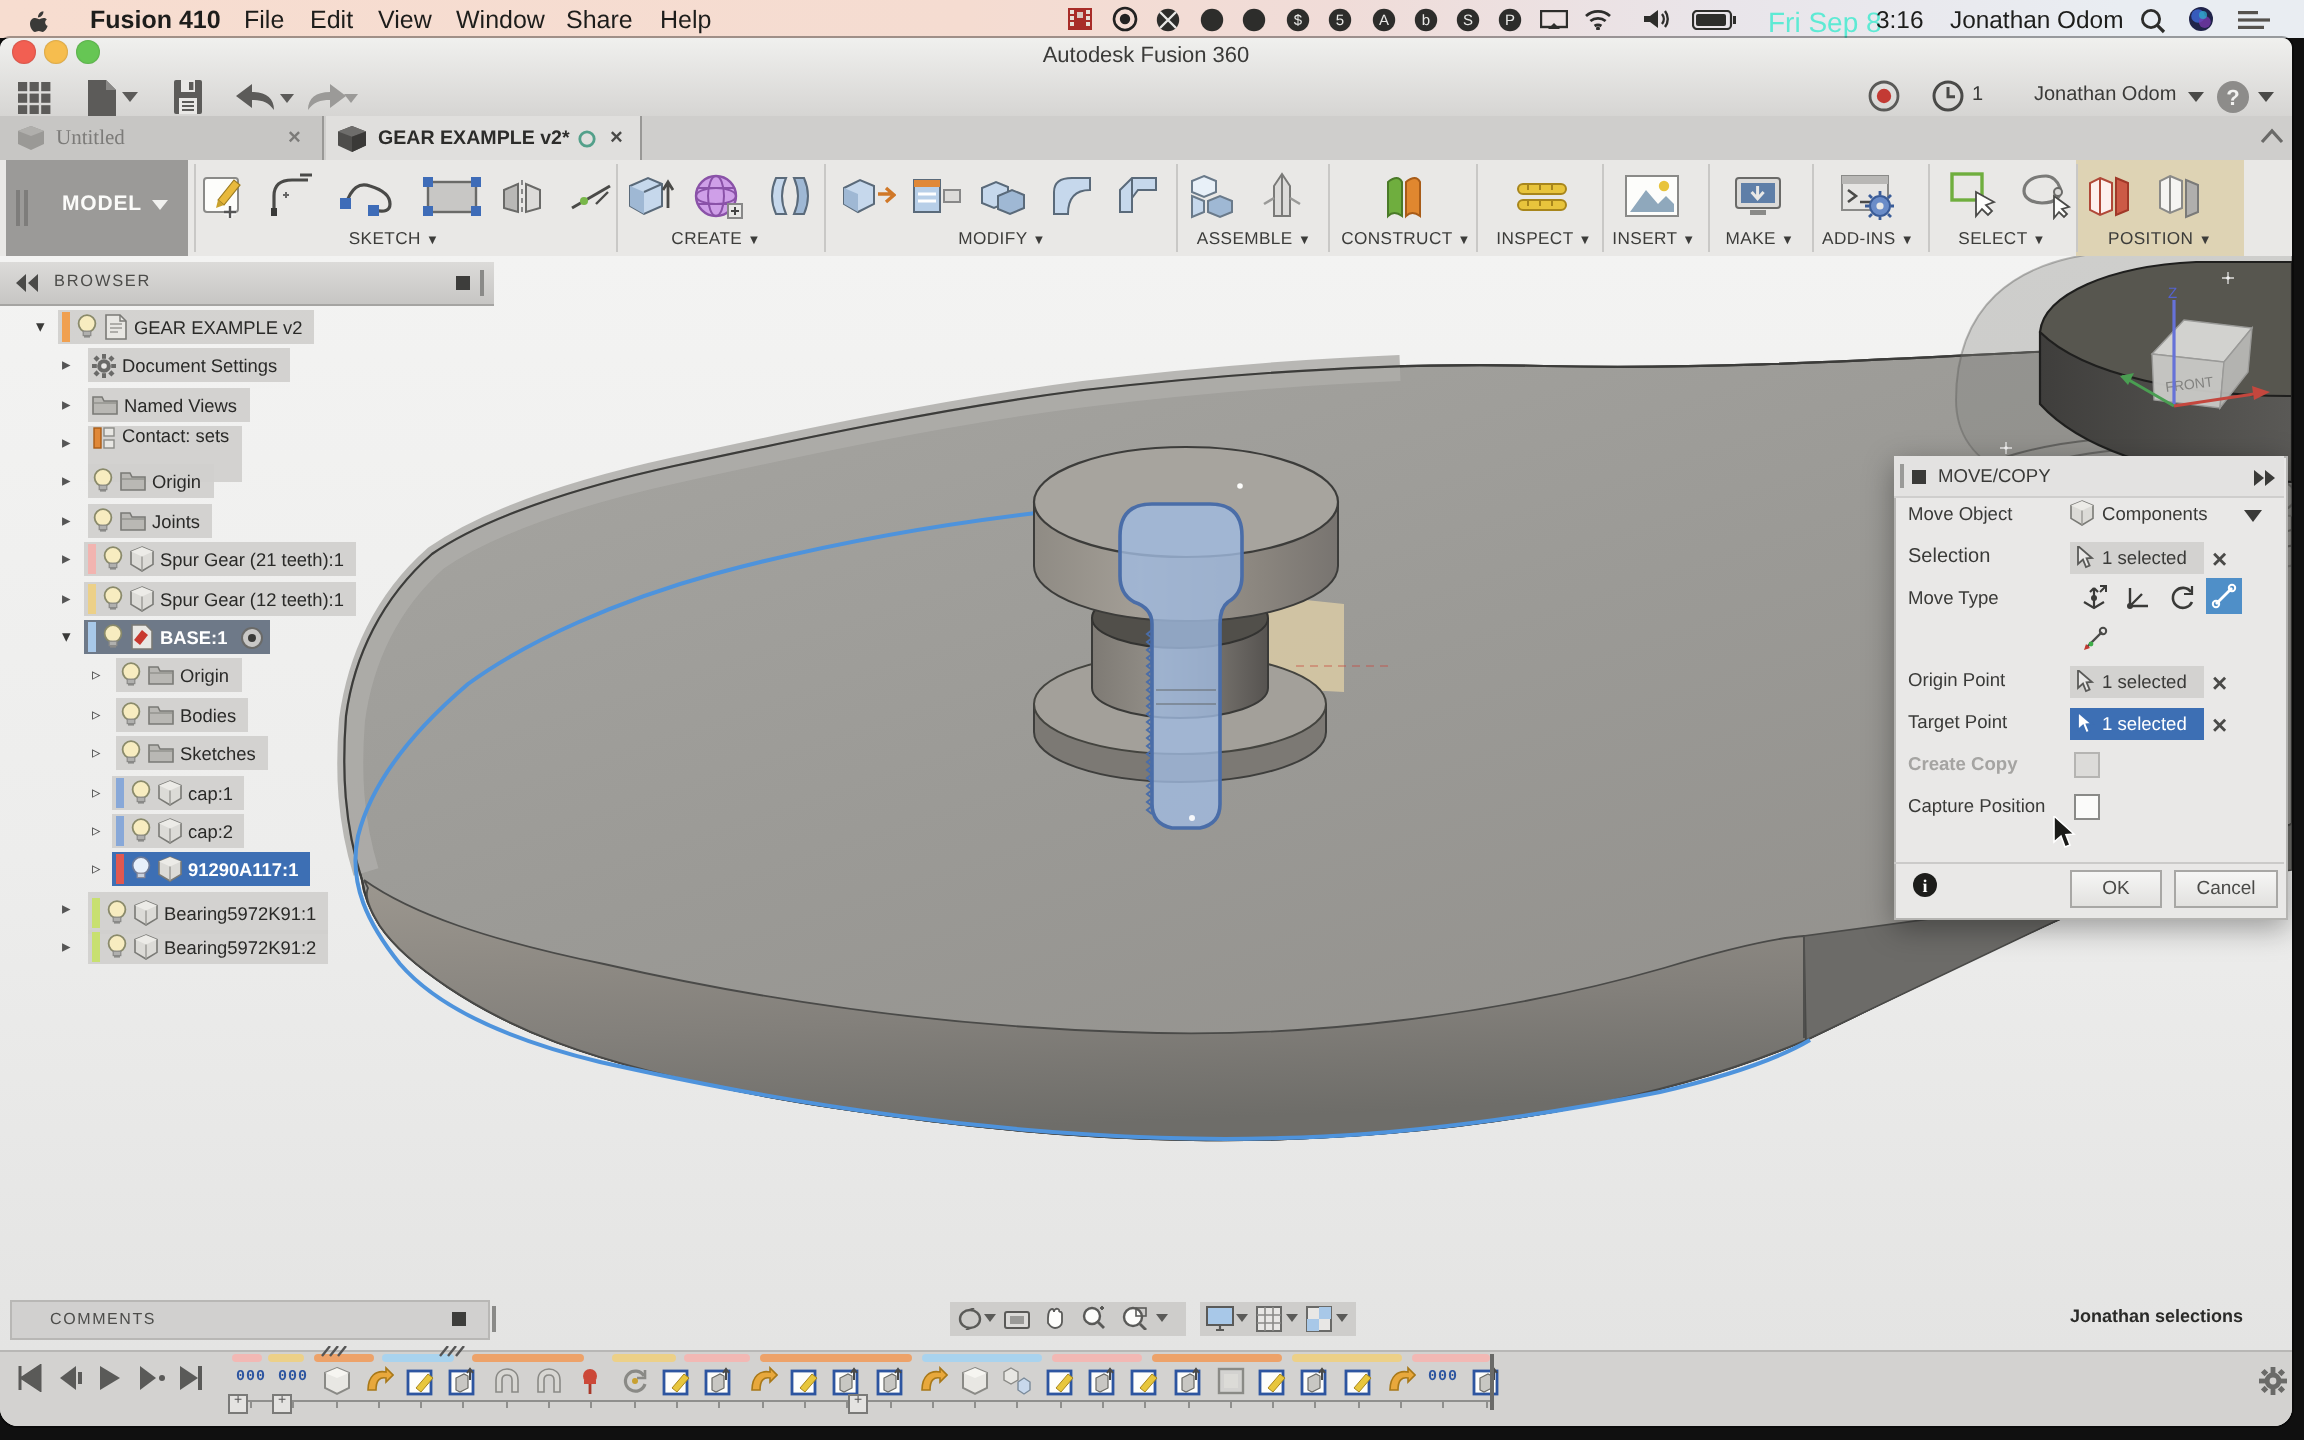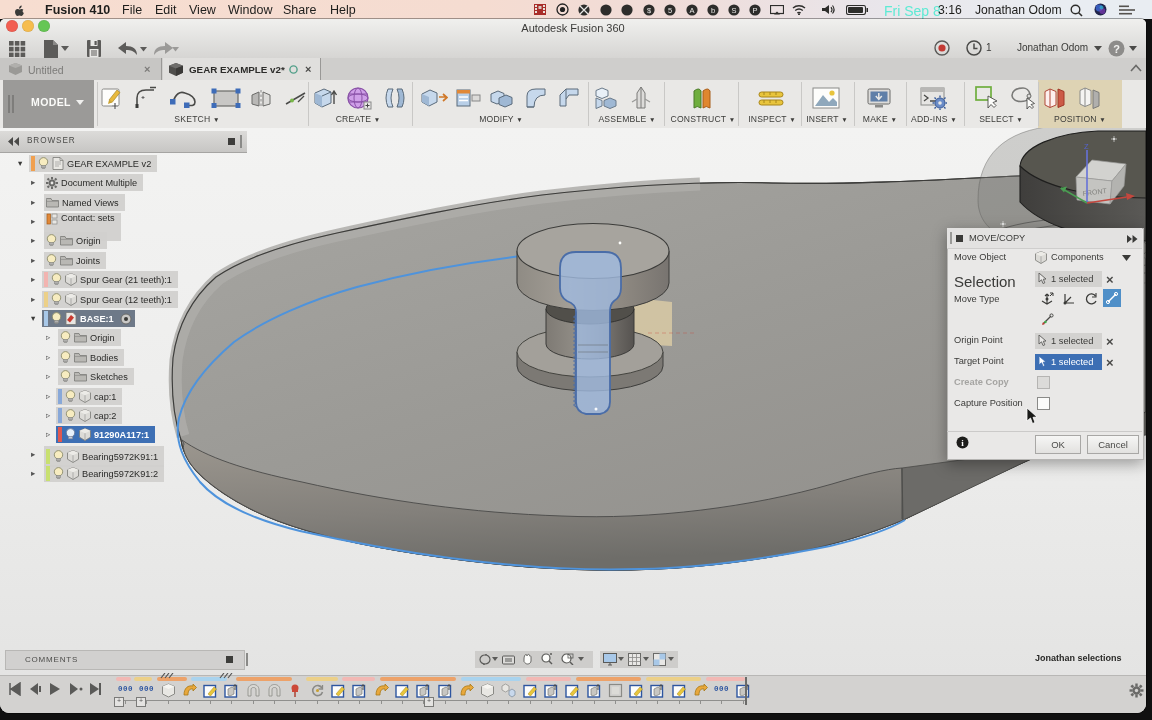--- a/index.html
+++ b/index.html
@@ -166,21 +166,21 @@
         </svg>
         <svg style="position:absolute;left:1129px;top:27px;" width="8" height="6" viewBox="0 0 8 6">
           <path d="M0 0 L8 0 L4 5 Z" fill="#4a4a48"></path>
         </svg>
         <div style="position:absolute;left:0px;top:39px;width:1146px;height:22px;background:#cfcecc;border-bottom:1px solid #b2b1af;"></div>
         <div style="position:absolute;left:0px;top:39px;width:161px;height:22px;background:#c7c6c4;border-right:1px solid #999896;"></div>
         <svg style="position:absolute;left:9px;top:44px;" width="13" height="12" viewBox="0 0 13 12">
           <path d="M6.5 0 L13 2.5 L13 9 L6.5 12 L0 9 L0 2.5 Z" fill="#9a9996"></path>
           <path d="M6.5 0 L13 2.5 L6.5 5 L0 2.5 Z" fill="#b0afac"></path>
         </svg>
-        <div style="position:absolute;left:28px;top:46px;font-size:10.5px;color:#7c7b79;font-weight:400;white-space:nowrap;line-height:1;">Untitled</div>
+        <div style="position:absolute;left:28px;top:46px;font-size:10.5px;color:#7c7b79;font-weight:400;white-space:nowrap;line-height:1;font-family:Liberation Serif, serif;">Untitled</div>
         <div style="position:absolute;left:144px;top:45px;font-size:11px;color:#7c7b79;font-weight:700;white-space:nowrap;line-height:1;">×</div>
         <div style="position:absolute;left:163px;top:39px;width:157px;height:22px;background:#e0dfdd;border-right:1px solid #999896;"></div>
         <svg style="position:absolute;left:169px;top:44px;" width="14" height="13" viewBox="0 0 14 13">
           <path d="M7 0 L14 2.7 L14 9.7 L7 13 L0 9.7 L0 2.7 Z" fill="#4e4d4b"></path>
           <path d="M7 0 L14 2.7 L7 5.4 L0 2.7 Z" fill="#6e6d6b"></path>
           <path d="M7 5.4 L14 2.7 L14 9.7 L7 13 Z" fill="#3a3937"></path>
         </svg>
         <div style="position:absolute;left:189px;top:46px;font-size:9.8px;color:#2c2c2a;font-weight:700;white-space:nowrap;line-height:1;">GEAR EXAMPLE v2*</div>
         <svg style="position:absolute;left:289px;top:46px;" width="9" height="9" viewBox="0 0 9 9">
           <circle cx="4.5" cy="4.5" r="3.6" fill="none" stroke="#53a08a" stroke-width="1.4"></circle>
@@ -480,21 +480,21 @@
                 <rect x="5" y="9.6" width="2" height="2.4"></rect>
                 <rect x="0" y="5" width="2.4" height="2"></rect>
                 <rect x="9.6" y="5" width="2.4" height="2"></rect>
                 <rect x="1.2" y="1.2" width="2.2" height="2.2" transform="rotate(45 2.3 2.3)"></rect>
                 <rect x="8.6" y="1.2" width="2.2" height="2.2" transform="rotate(45 9.7 2.3)"></rect>
                 <rect x="1.2" y="8.6" width="2.2" height="2.2" transform="rotate(45 2.3 9.7)"></rect>
                 <rect x="8.6" y="8.6" width="2.2" height="2.2" transform="rotate(45 9.7 9.7)"></rect>
               </g>
             </svg>
           </span>
-          <span style="font-size:9.2px;color:#2a2a28;font-weight:400;white-space:nowrap;padding-right:6px;">Document Multiple</span>
+          <span style="font-size:9.2px;color:#2a2a28;font-weight:400;white-space:nowrap;padding-right:6px;">Document Settings</span>
         </div>
         <div style="position:absolute;left:31px;top:178px;width:10px;height:11px;font-size:8.5px;color:#555;">▸</div>
         <div style="position:absolute;left:44px;top:175px;height:17px;display:flex;align-items:center;background:rgba(209,208,206,.93);padding-left:2px;">
           <span style="display:inline-flex;margin-right:3px;flex:none;">
             <svg width="13" height="11" viewBox="0 0 13 11">
               <path d="M0.5 2.5 L0.5 10 L12.5 10 L12.5 3.5 L6 3.5 L5 1.5 L0.5 1.5 Z" fill="#b9b8b4" stroke="#7a7a76" stroke-width=".8"></path>
               <path d="M0.5 4.5 h12" stroke="#8a8a86" stroke-width=".6"></path>
             </svg>
           </span>
           <span style="font-size:9.2px;color:#2a2a28;font-weight:400;white-space:nowrap;padding-right:6px;">Named Views</span>
@@ -764,21 +764,21 @@
         <div style="position:absolute;left:954px;top:234px;font-size:9.3px;color:#3a3a38;font-weight:400;white-space:nowrap;line-height:1;">Move Object</div>
         <span style="position:absolute;left:1035px;top:231px;"><svg width="12" height="13" viewBox="0 0 12 13">
             <path d="M6 0.5 L11.5 2.8 L11.5 9.2 L6 12.5 L0.5 9.2 L0.5 2.8 Z" fill="#dcdbd7" stroke="#7a7a76" stroke-width=".8"></path>
             <path d="M6 0.5 L11.5 2.8 L6 5.2 L0.5 2.8 Z" fill="#ecebe7"></path>
             <path d="M6 5.2 L6 12.5" stroke="#9a9a96" stroke-width=".7"></path>
           </svg></span>
         <div style="position:absolute;left:1051px;top:234px;font-size:9.3px;color:#3a3a38;font-weight:400;white-space:nowrap;line-height:1;">Components</div>
         <svg style="position:absolute;left:1122px;top:236px;" width="9" height="7" viewBox="0 0 9 7">
           <path d="M0 0 L9 0 L4.5 6 Z" fill="#3a3a38"></path>
         </svg>
-        <div style="position:absolute;left:954px;top:255px;font-size:15px;color:#3a3a38;font-weight:400;white-space:nowrap;line-height:1;">Selection</div>
+        <div style="position:absolute;left:954px;top:255px;font-size:10px;color:#3a3a38;font-weight:400;white-space:nowrap;line-height:1;">Selection</div>
         <div style="position:absolute;left:1035px;top:252px;width:64px;height:16px;background:#d3d2d0;display:flex;align-items:center;padding-left:3px;">
           <svg width="10" height="12" viewBox="0 0 10 12">
             <path d="M1 0 L1 9 L3.5 6.8 L5 10.5 L6.8 9.8 L5.3 6.2 L8 6 Z" fill="#e9e8e7" stroke="#5a5a58" stroke-width=".9"></path>
           </svg>
           <span style="font-size:9.3px;color:#3a3a38;margin-left:3px;">1 selected</span>
         </div>
         <div style="position:absolute;left:1106px;top:253px;font-size:13px;color:#4a4a48;font-weight:700;">×</div>
         <div style="position:absolute;left:954px;top:276px;font-size:9.3px;color:#3a3a38;font-weight:400;white-space:nowrap;line-height:1;">Move Type</div>
         <svg style="position:absolute;left:1040px;top:273px;" width="14" height="14" viewBox="0 0 14 14">
           <path d="M7 2 L7 12 M2 9 L7 12 L12 9 M7 2 l-2 2 m2 -2 l2 2" stroke="#3a3a38" stroke-width="1.1" fill="none"></path>

